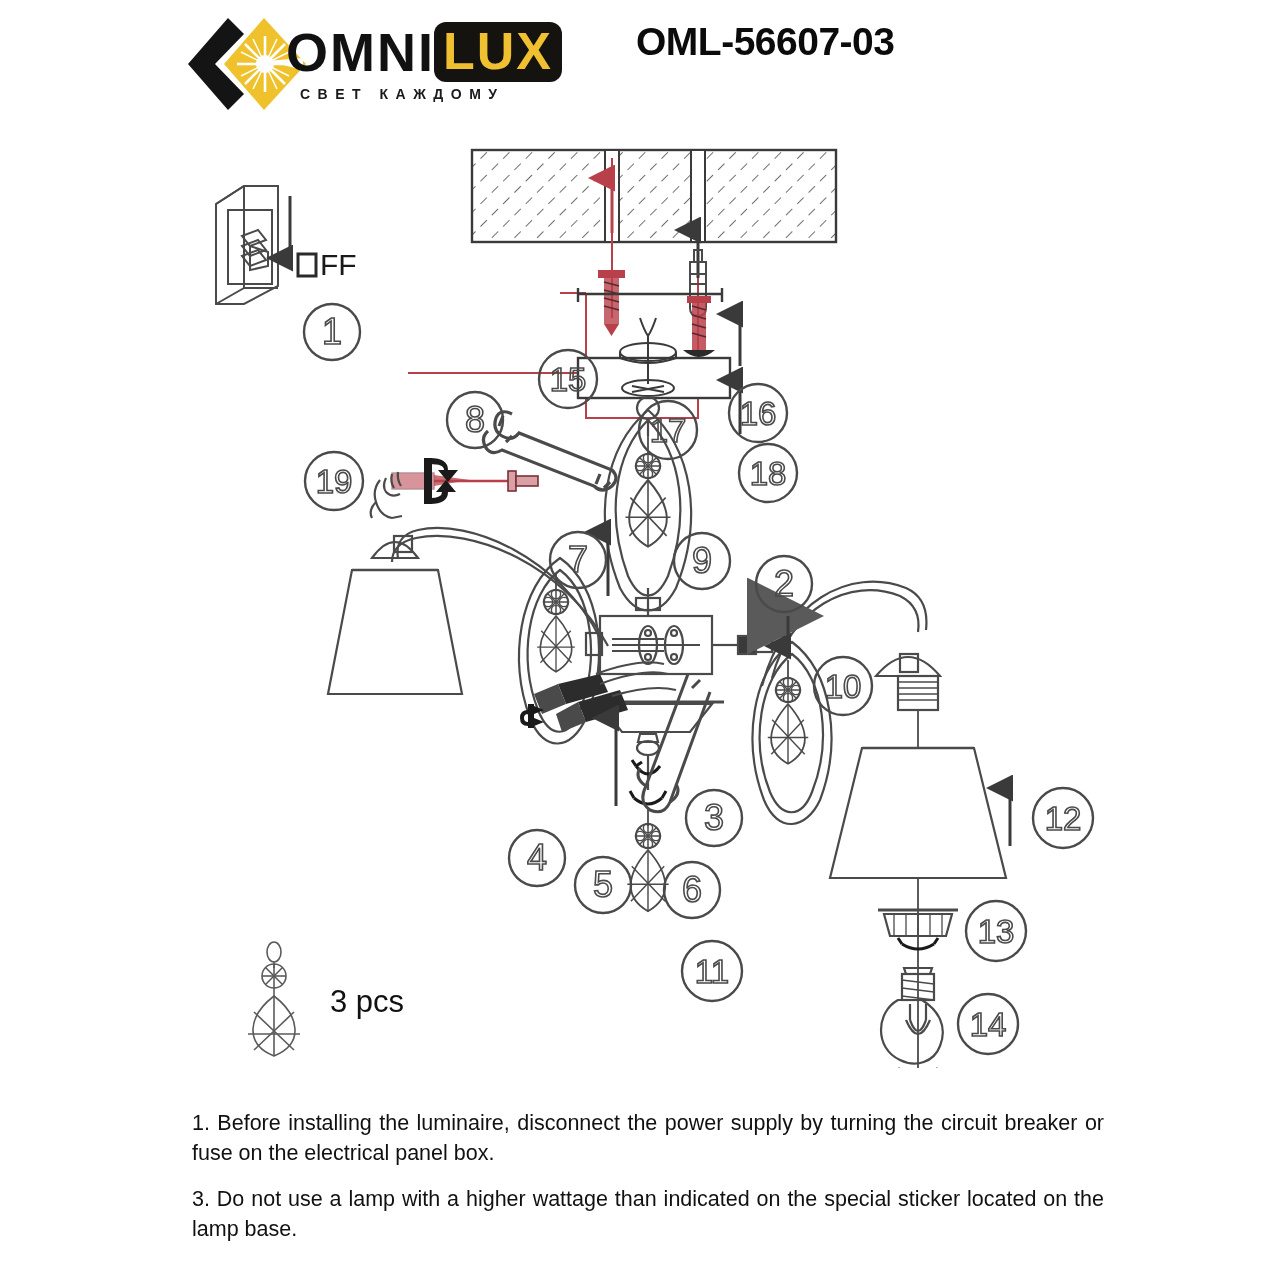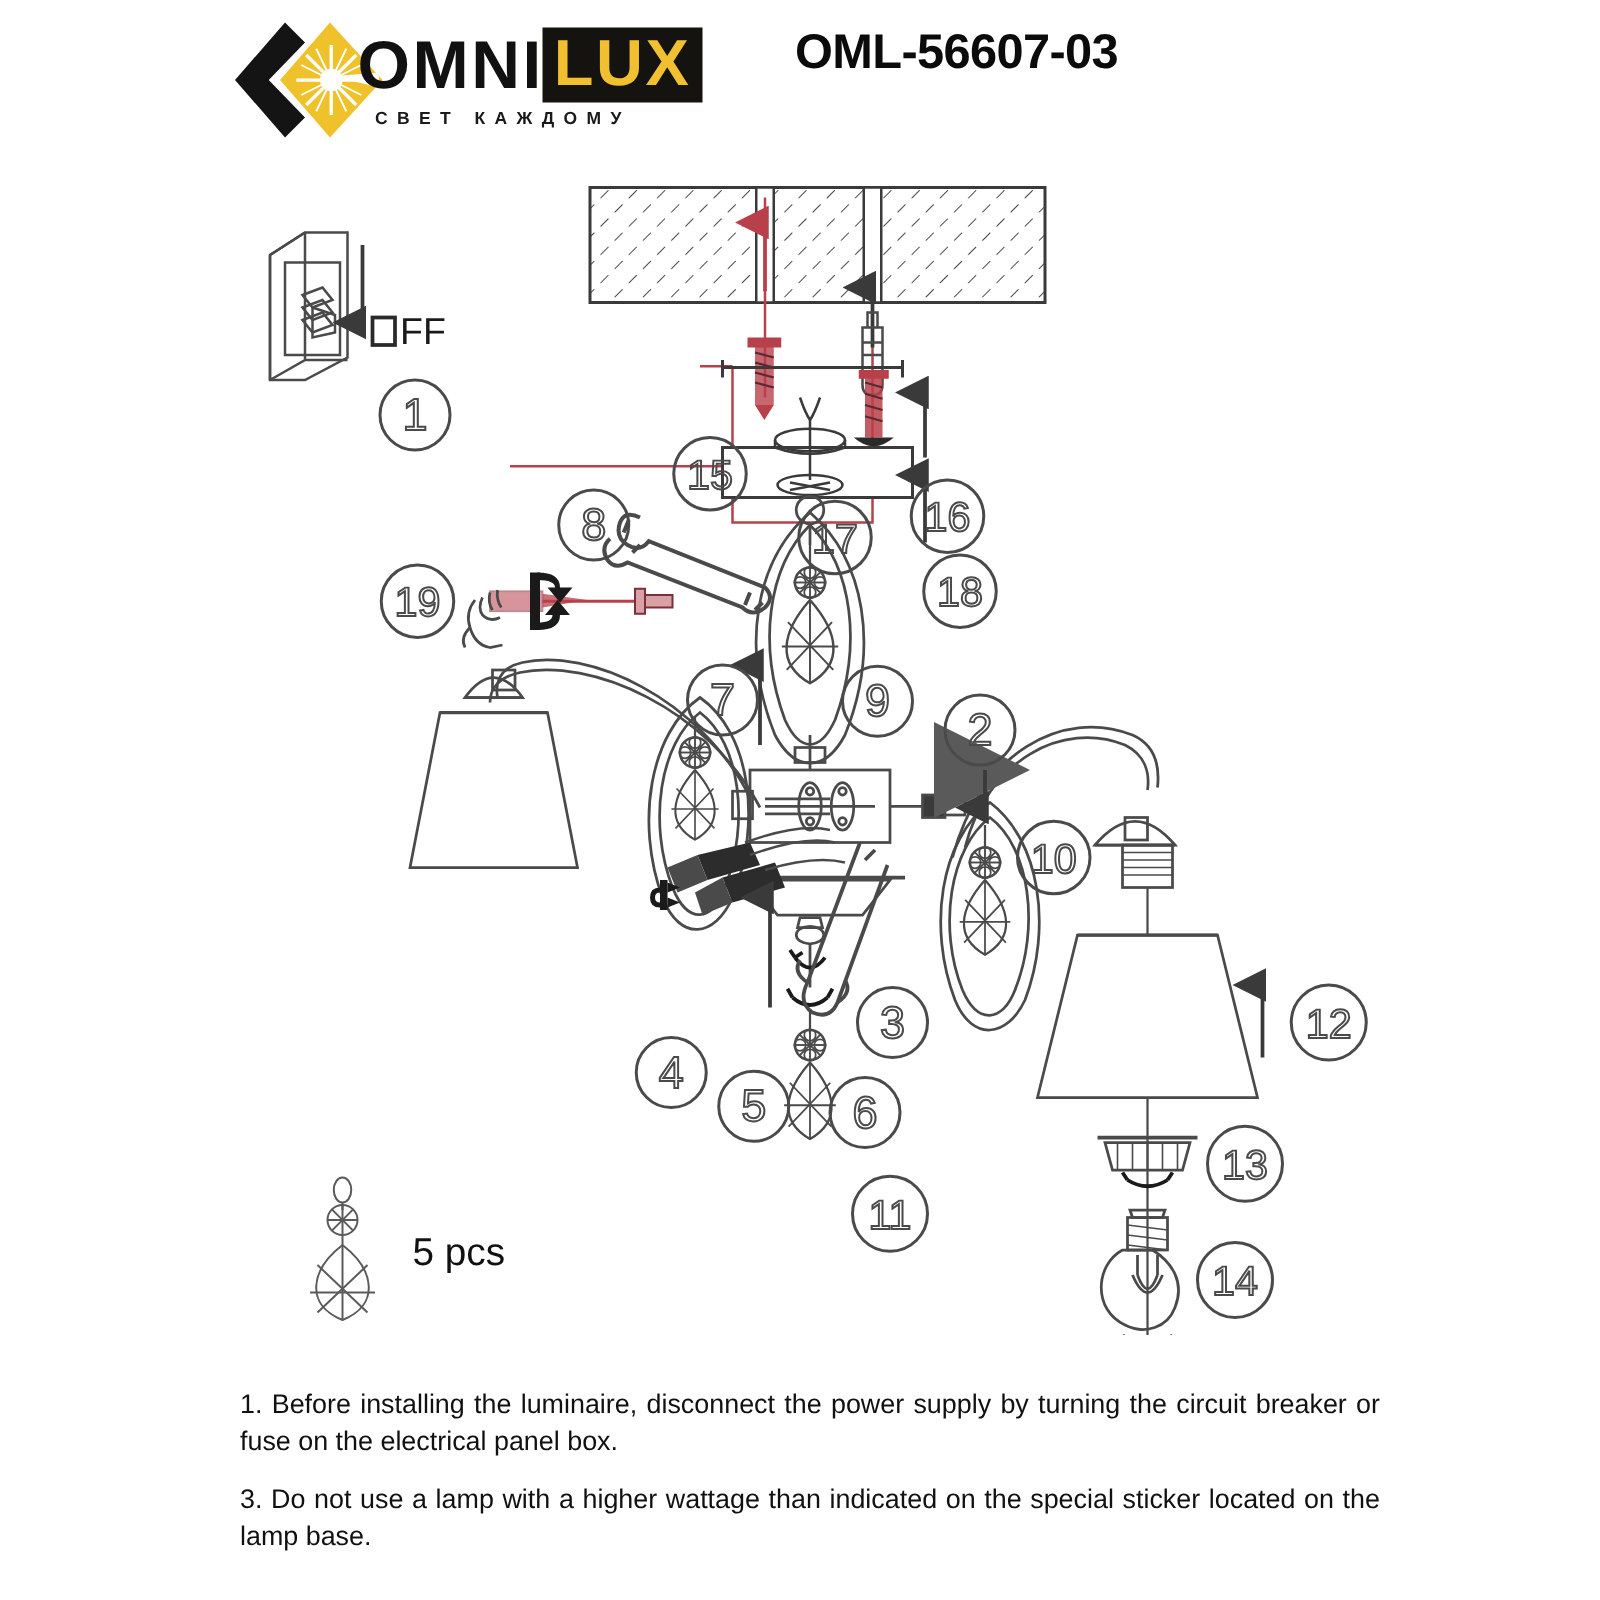--- a/index.html
+++ b/index.html
@@ -18,21 +18,21 @@
   #logo-block{position:absolute;left:172px;top:12px;width:420px;height:105px;}
   #logo-mark{position:absolute;left:0;top:2px;width:118px;height:100px;}
   #brand-wordmark{position:absolute;left:98px;top:12px;width:330px;height:62px;}
   #brand-omni{
     position:absolute;left:0;top:0;
     font-size:54px;font-weight:700;letter-spacing:2px;
     color:#111;line-height:56px;font-family:"Liberation Sans",sans-serif;
   }
   #lux-box{
     position:absolute;left:148px;top:-2px;
-    background:#15130f;padding:2px 9px 4px 9px;border-radius:0;
+    background:#15130f;padding:2px 9px 4px 9px;border-radius:12px;
   }
   #brand-lux{
     font-size:52px;font-weight:700;letter-spacing:2px;
     color:#f0c030;line-height:54px;display:block;
   }
   #brand-tagline{
     position:absolute;left:112px;top:74px;
     font-size:14px;letter-spacing:7.5px;font-weight:700;color:#1a1a1a;
     white-space:nowrap;
   }
@@ -528,21 +528,21 @@
         <line x1="43.5" y1="27.5" x2="60.5" y2="44.5"></line>
           <line x1="60.5" y1="27.5" x2="43.5" y2="44.5"></line>
         <line x1="52" y1="48" x2="52" y2="56"></line>
         <path d="M52 56 C 26 76 22 104 52 116 C 82 104 78 76 52 56 Z"></path>
         <line x1="52" y1="56" x2="52" y2="116"></line>
         <line x1="26" y1="94" x2="78" y2="94"></line>
         <line x1="32" y1="72" x2="72" y2="110"></line>
         <line x1="72" y1="72" x2="32" y2="110"></line>
       </g>
     </svg>
-    <div id="pcs-label">5 pcs</div>
+    <div id="pcs-label">3 pcs</div>
   </div>
 
   <div id="instructions">
     <p class="just">1. Before installing the luminaire, disconnect the power supply by turning the circuit breaker or fuse on the electrical panel box.</p>
     <p class="just">3. Do not use a lamp with a higher wattage than indicated on the special sticker located on the lamp base.</p>
   </div>
 
 </div>
 
 </body></html>

